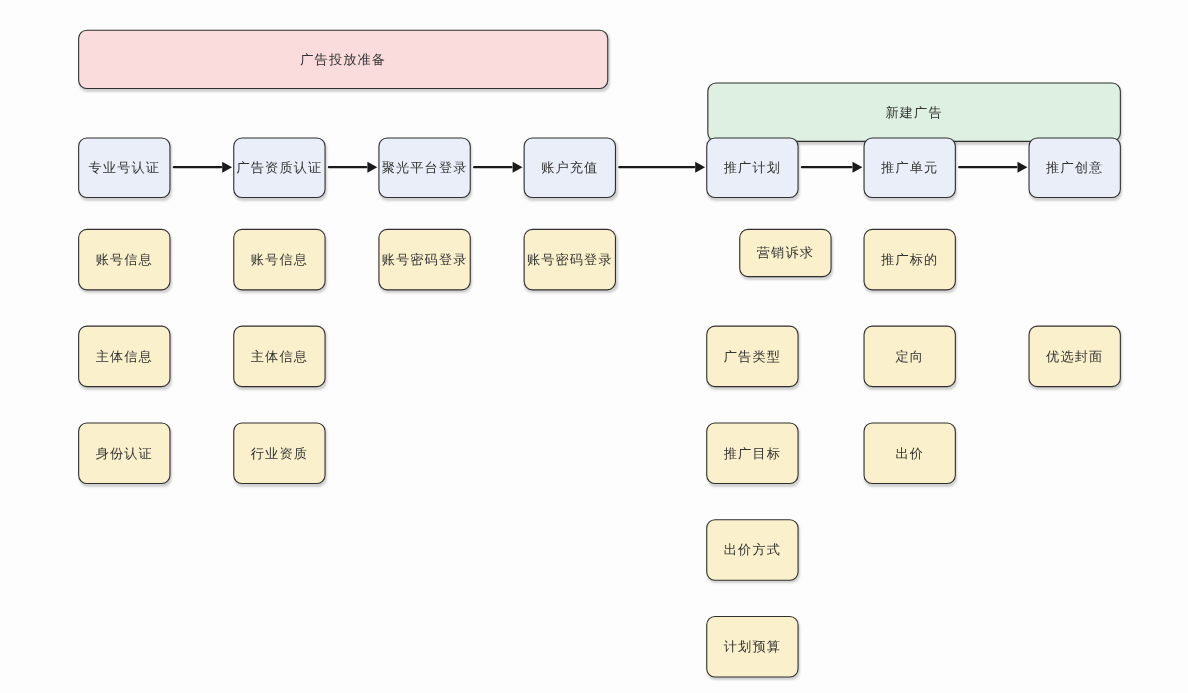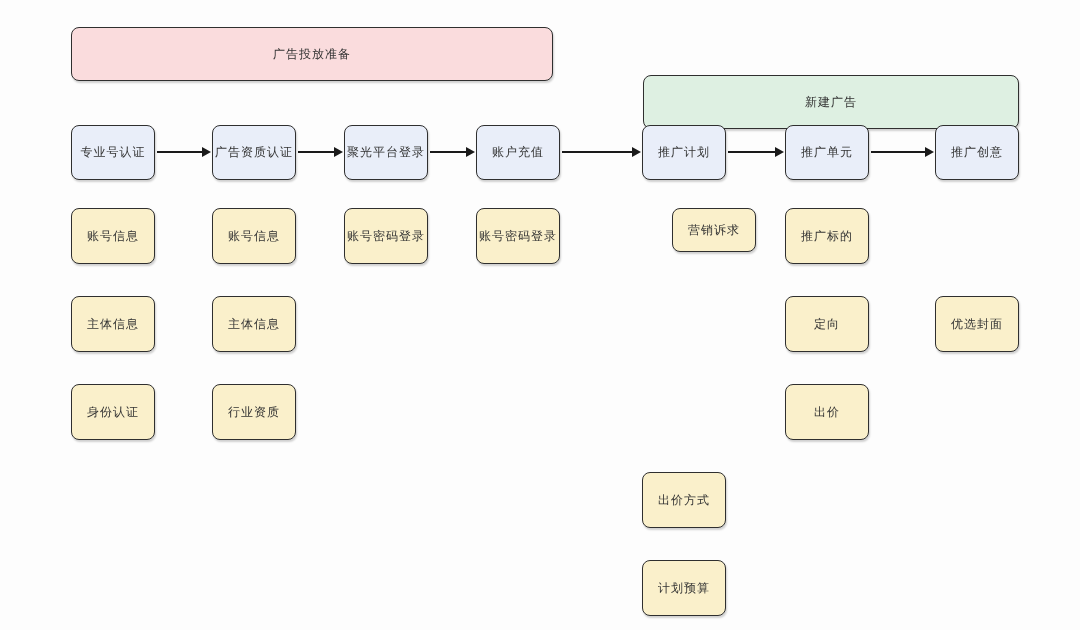--- a/index.html
+++ b/index.html
@@ -1,15 +1,15 @@
 <!DOCTYPE html>
 <html style="--bg: #fdfdfd; --header-pink: #fadcdd; --header-green: #def0e2; --flow-blue: #e9eef9; --item-yellow: #faf0cb; --border: #2f2f2f; --text: #333333; --arrow: #1a1a1a;"><head>
 <meta charset="utf-8">
 <style>
-  * { margin: 0; padding: 0; box-sizing: border-box; }
+  * { margin: 0; padding: 0; box-sizing: border-box; border-radius: 29px; }
   html, body { width: 1080px; height: 630px; background: #fdfdfd; overflow: hidden; }
   body { font-family: "Liberation Sans", "DejaVu Sans", sans-serif; color: var(--text, #333); }
   .canvas { position: relative; width: 1080px; height: 630px; background: var(--bg, #fdfdfd); }
   .box {
     position: absolute;
     display: flex;
     align-items: center;
     justify-content: center;
     border: 1.6px solid var(--border, #2f2f2f);
     border-radius: 8px;
@@ -68,20 +68,22 @@
 
   <div class="box item-node" style="left:212px; top:208px; width:84px; height:56px">账号信息</div>
   <div class="box item-node" style="left:212px; top:296px; width:84px; height:56px">主体信息</div>
   <div class="box item-node" style="left:212px; top:384px; width:84px; height:56px">行业资质</div>
 
   <div class="box item-node" style="left:344px; top:208px; width:84px; height:56px">账号密码登录</div>
 
   <div class="box item-node" style="left:476px; top:208px; width:84px; height:56px">账号密码登录</div>
 
   <div class="box item-node" style="left:672px; top:208px; width:84px; height:44px">营销诉求</div>
+  <div class="box item-node" style="left:642px; top:296px; width:84px; height:56px">广告类型</div>
+  <div class="box item-node" style="left:642px; top:384px; width:84px; height:56px">推广目标</div>
   <div class="box item-node" style="left:642px; top:472px; width:84px; height:56px">出价方式</div>
   <div class="box item-node" style="left:642px; top:560px; width:84px; height:56px">计划预算</div>
 
   <div class="box item-node" style="left:785px; top:208px; width:84px; height:56px">推广标的</div>
   <div class="box item-node" style="left:785px; top:296px; width:84px; height:56px">定向</div>
   <div class="box item-node" style="left:785px; top:384px; width:84px; height:56px">出价</div>
 
   <div class="box item-node" style="left:935px; top:296px; width:84px; height:56px">优选封面</div>
 
 </div>

